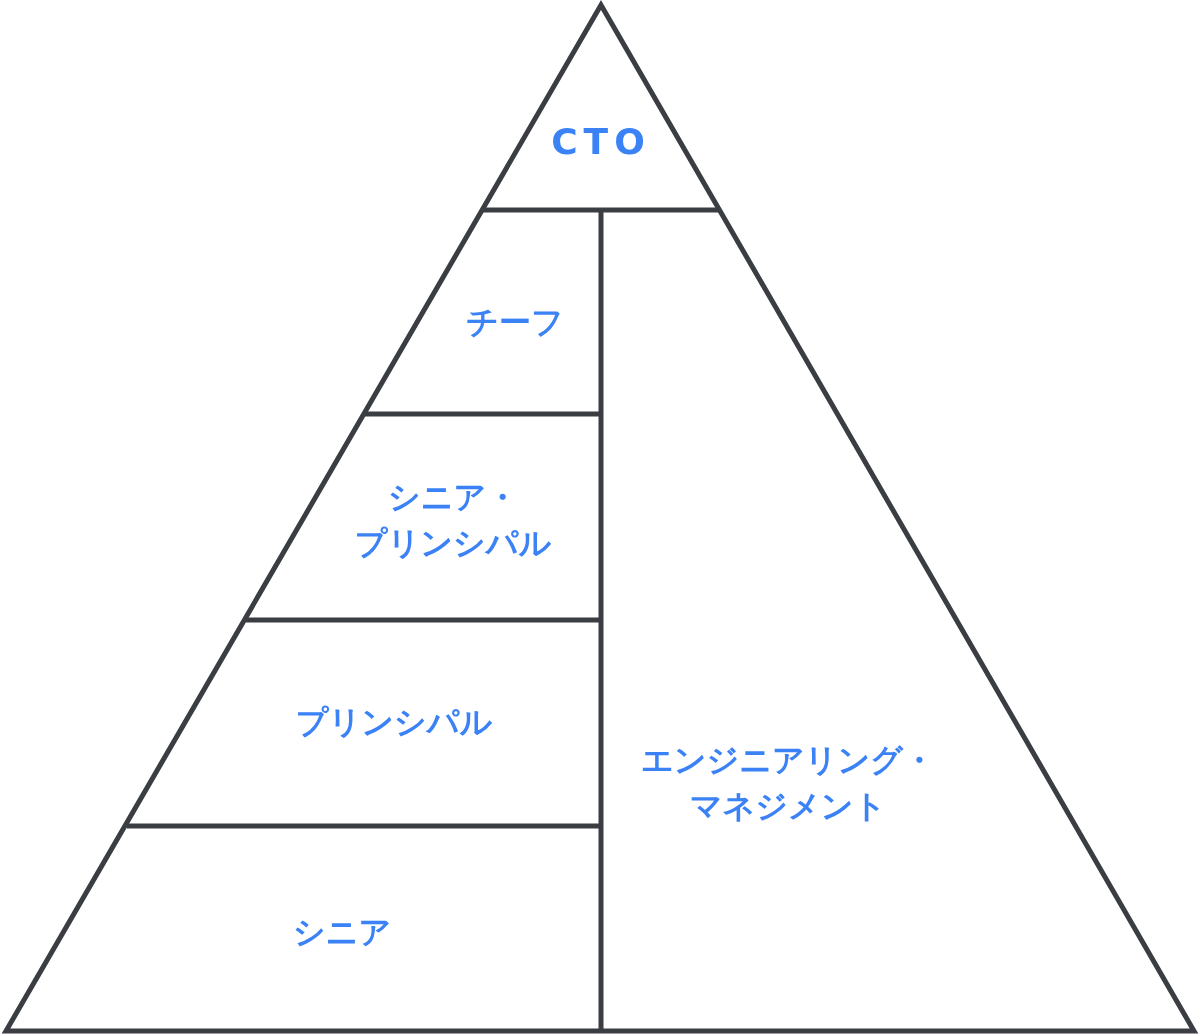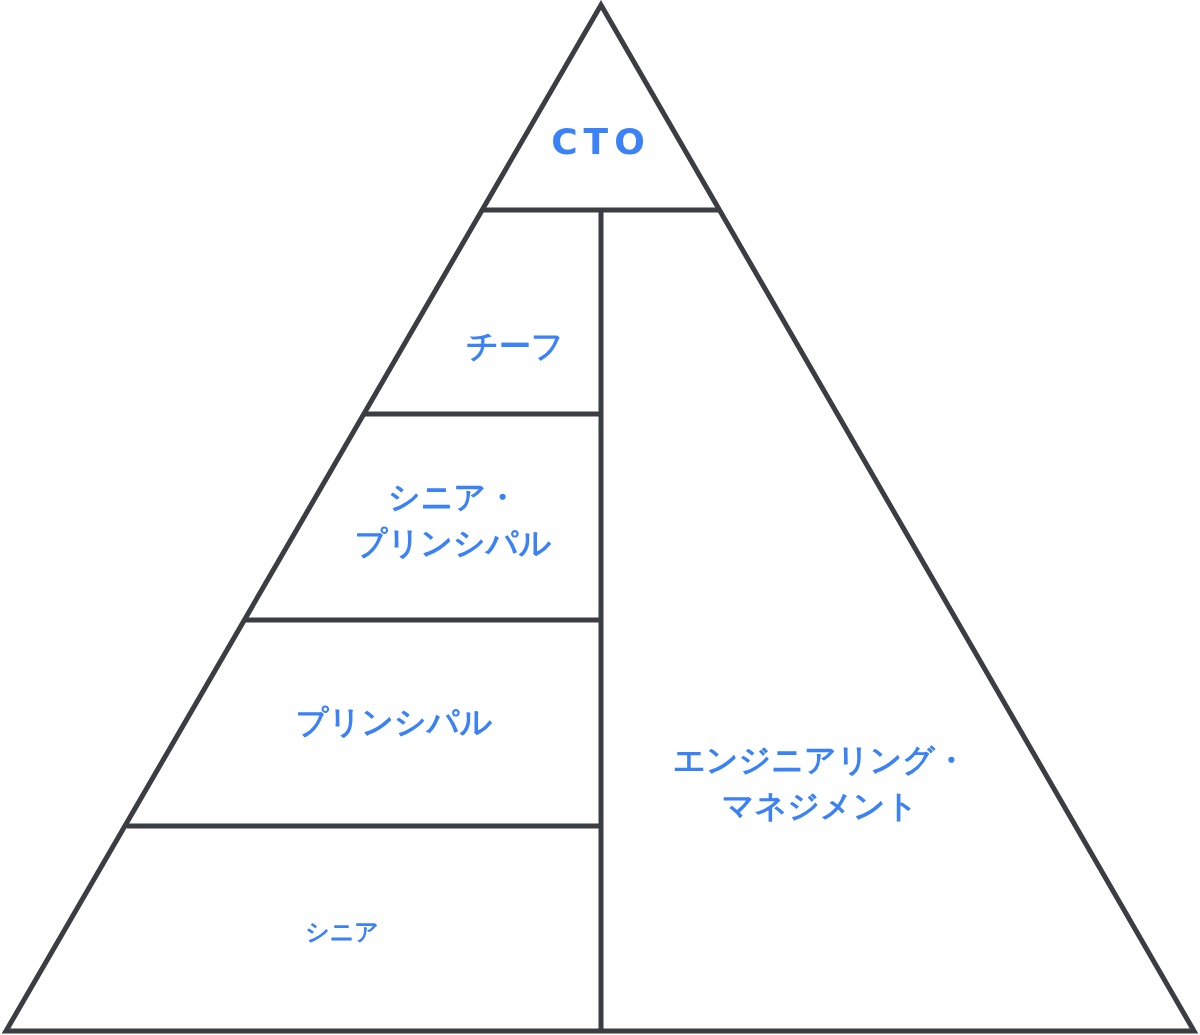--- a/index.html
+++ b/index.html
@@ -24,19 +24,19 @@
     <polygon points="601,5 1194,1031 6,1031"></polygon>
     <line x1="482" y1="210" x2="719" y2="210"></line>
     <line x1="601" y1="210" x2="601" y2="1031"></line>
     <line x1="364" y1="414" x2="601" y2="414"></line>
     <line x1="246" y1="620" x2="601" y2="620"></line>
     <line x1="127" y1="826" x2="601" y2="826"></line>
   </g>
 </svg>
 
 <div class="lbl" style="left:601px; top:142px; font-size:36px; letter-spacing:6px;">CTO</div>
-<div class="lbl" style="left:515px; top:322px; font-size:32px;margin-top:24px;">チーフ</div>
+<div class="lbl" style="left:515px; top:322px; font-size:32px;">チーフ</div>
 <div class="lbl" style="left:453px; top:520px; font-size:32px;">シニア・
 プリンシパル</div>
 <div class="lbl" style="left:394px; top:722px; font-size:32px;">プリンシパル</div>
-<div class="lbl" style="left:342px; top:932px; font-size:24px;text-align:center;">シニア</div>
-<div class="lbl" style="left:820px; top:783px; font-size:32px;">エンジニアリング・
+<div class="lbl" style="left:342px; top:932px; font-size:32px;text-align:center;">シニア</div>
+<div class="lbl" style="left:788px; top:783px; font-size:32px;">エンジニアリング・
 マネジメント</div>
 
 </body></html>

